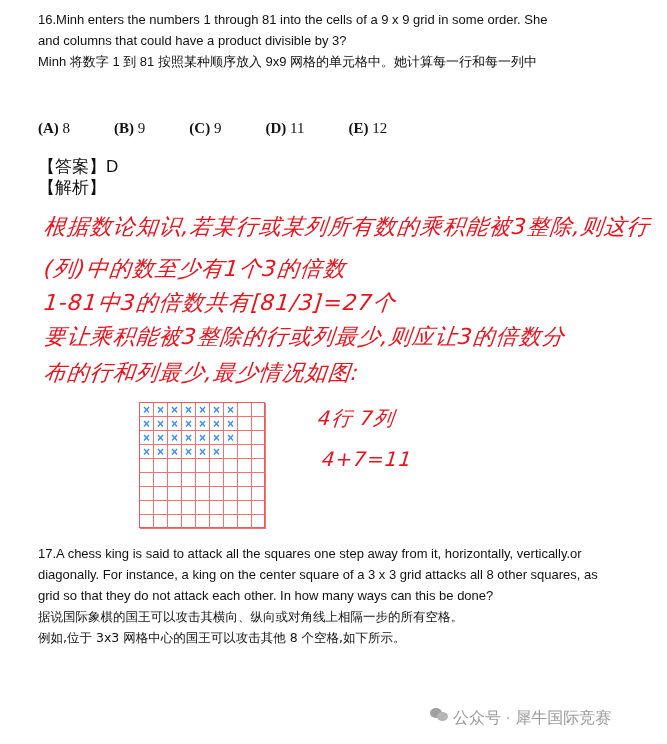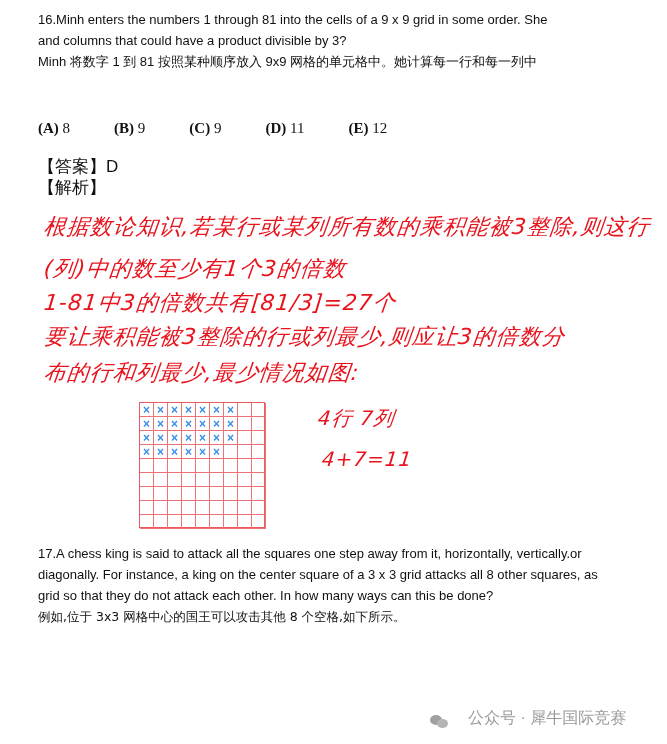--- a/index.html
+++ b/index.html
@@ -33,21 +33,21 @@
     .grid-wrap { position: absolute; left: 139px; top: 402px; width: 126px; height: 126px; }
     .grid { display: grid; grid-template-columns: repeat(9, 14px); grid-template-rows: repeat(9, 14px);
             border: 1px solid #ea5a5f; box-sizing: border-box; width: 126px; height: 126px; }
     .cell { border-right: 1px solid #ee7377; border-bottom: 1px solid #ee7377; box-sizing: border-box;
             display: flex; align-items: center; justify-content: center;
             color: #3a8ee6; font-size: 12px; font-weight: bold; line-height: 1; }
     .q17 { top: 543px; width: 560px; }
     .q17 .cn { font-family: "DejaVu Sans", sans-serif; font-size: 12.5px; }
     .watermark {
       position: absolute; left: 430px; top: 708px; font-size: 16px; color: #9a9a9a;
-      white-space: nowrap; display: flex; align-items: flex-end; gap: 20px;
+      white-space: nowrap; display: flex; align-items: flex-start; gap: 5px;
     }
     .wm-icon { width: 18px; height: 14px; position: relative; }
     .wm-icon::before { content: ""; position: absolute; left: 0; top: 0; width: 12px; height: 10px;
       border-radius: 50%; background: #a0a0a0; }
     .wm-icon::after { content: ""; position: absolute; left: 7px; top: 4px; width: 11px; height: 9px;
       border-radius: 50%; background: #b5b5b5; }
   </style>
 </head>
 <body>
 
@@ -162,19 +162,20 @@
     </div>
 </div>
 
 <div class="hand" style="left:318px;top:405px;font-size:20px;">4行 7列</div>
 <div class="hand" style="left:322px;top:447px;font-size:20px;">4+7=11</div>
 
 <div class="para q17">
   <span class="line">17.A chess king is said to attack all the squares one step away from it, horizontally, vertically.or</span>
   <span class="line">diagonally. For instance, a king on the center square of a 3 x 3 grid attacks all 8 other squares, as</span>
   <span class="line">grid so that they do not attack each other. In how many ways can this be done?</span>
+  <span class="line cn">据说国际象棋的国王可以攻击其横向、纵向或对角线上相隔一步的所有空格。</span>
   <span class="line cn">例如,位于 3x3 网格中心的国王可以攻击其他 8 个空格,如下所示。</span>
 </div>
 
 <div class="watermark">
   <span class="wm-icon"></span>
   <span>公众号 · 犀牛国际竞赛</span>
 </div>
 
 </body></html>

